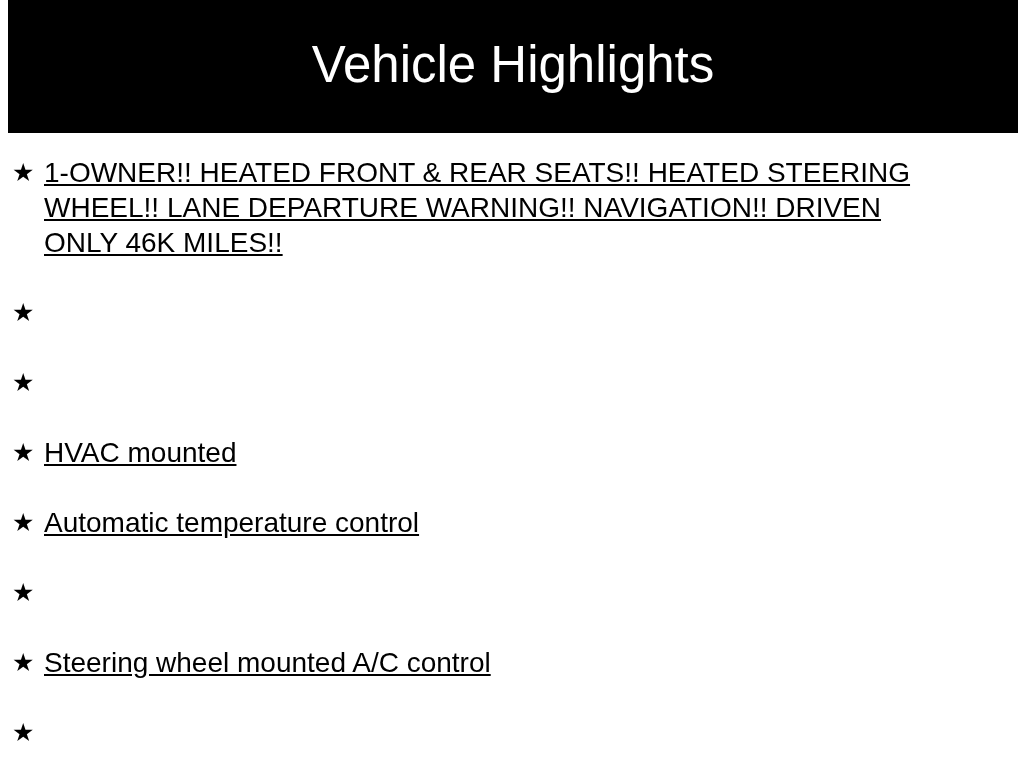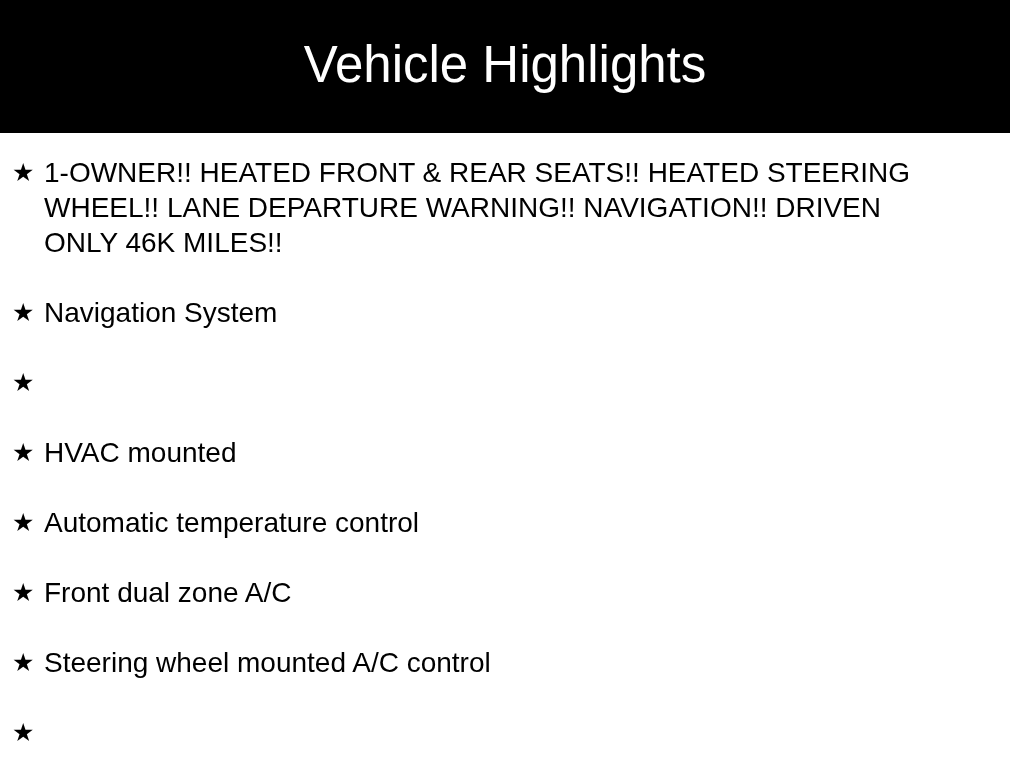--- a/index.html
+++ b/index.html
@@ -16,21 +16,21 @@
   }
   .slide {
     position: relative;
     width: 1024px;
     height: 768px;
     background: #ffffff;
   }
   .header {
     position: absolute;
     top: 0;
-    left: 0;
+    left: 8px;
     width: 1010px;
     height: 133px;
     background: #000000;
     display: flex;
     align-items: center;
     justify-content: center;
   }
   .title {
     color: #ffffff;
     font-size: 51px;
@@ -64,58 +64,57 @@
     width: 32px;
     font-size: 25px;
     line-height: 35px;
     color: #000000;
     font-family: "DejaVu Sans", "Liberation Sans", sans-serif;
   }
   .bullet-text {
     width: 900px;
     max-width: 900px;
     color: #000000;
+    text-decoration: underline;
   }
 </style>
 </head>
 <body>
 
 <div class="slide">
   <div class="header">
     <h1 class="title">Vehicle Highlights</h1>
   </div>
   <div class="content">
     <ul class="highlights">
   <li>
     <span class="star">★</span>
     <span class="bullet-text">1-OWNER!! HEATED FRONT &amp; REAR SEATS!! HEATED STEERING WHEEL!! LANE DEPARTURE WARNING!! NAVIGATION!! DRIVEN ONLY 46K MILES!!</span>
   </li>
 
   <li>
     <span class="star">★</span>
-    <span class="bullet-text">Navigation System</span>
   </li>
 
   <li>
     <span class="star">★</span>
   </li>
 
   <li>
     <span class="star">★</span>
     <span class="bullet-text">HVAC mounted</span>
   </li>
 
   <li>
     <span class="star">★</span>
     <span class="bullet-text">Automatic temperature control</span>
   </li>
 
   <li>
     <span class="star">★</span>
-    <span class="bullet-text">Front dual zone A/C</span>
   </li>
 
   <li>
     <span class="star">★</span>
     <span class="bullet-text">Steering wheel mounted A/C control</span>
   </li>
 
   <li>
     <span class="star">★</span>
   </li>

